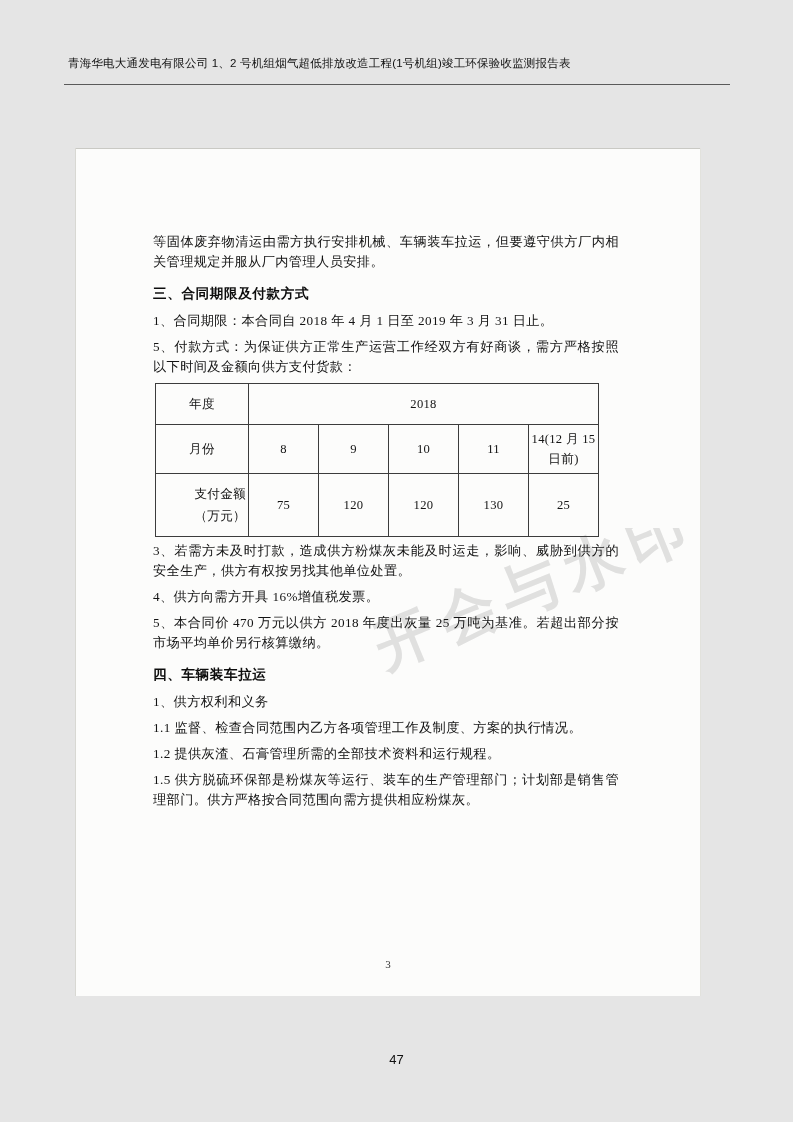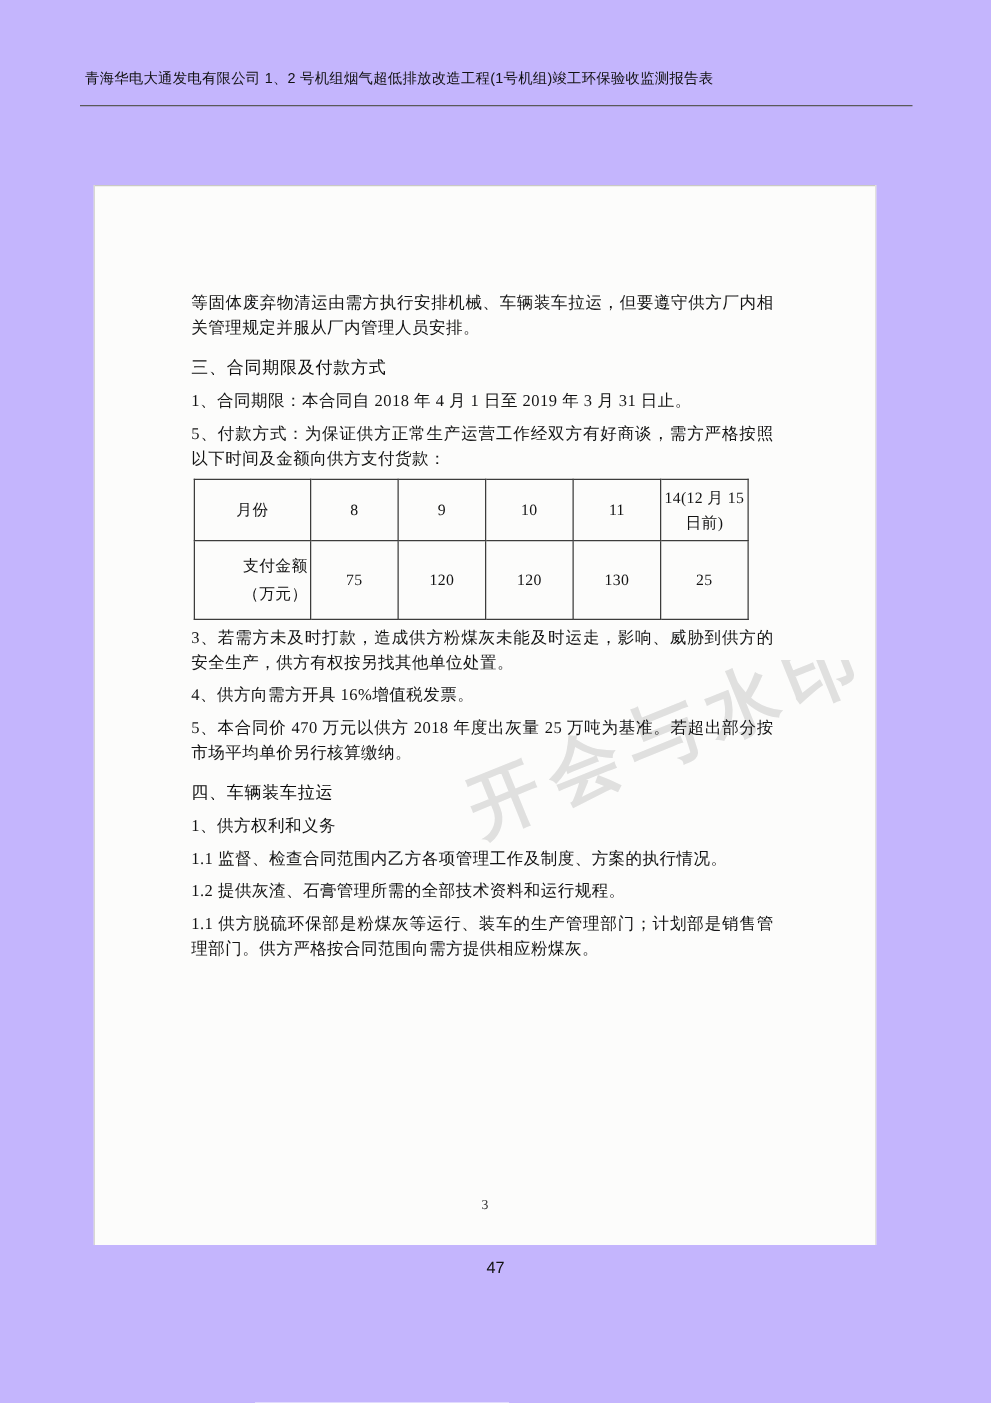--- a/index.html
+++ b/index.html
@@ -11,21 +11,21 @@
     width: 793px;
     height: 1122px;
     font-family: "Liberation Serif", "DejaVu Serif", serif;
     color: #1a1a1a;
     position: relative;
     overflow: hidden;
   }
   .page {
     position: absolute;
     inset: 0;
-    background: #c4b5fd;
+    background: #e5e5e5;
   }
 
   
   .doc-header {
     position: absolute;
     left: 68px;
     top: 55px;
     width: 660px;
     font-size: 11.5px;
     line-height: 1.4;
@@ -90,21 +90,21 @@
     font-size: 13.2px;
     line-height: 20px;
     letter-spacing: 0.4px;
     text-align: justify;
     color: #131313;
   }
   p.heading {
     margin: 2px 0 2px 0;
     font-size: 13.6px;
     line-height: 31px;
-    font-weight: normal;
+    font-weight: bold;
     letter-spacing: 0.6px;
     color: #0d0d0d;
   }
 
   
   table.pay-table {
     border-collapse: collapse;
     width: 444px;
     margin: 6px 0 4px 2px;
     table-layout: fixed;
@@ -142,21 +142,21 @@
     left: 0;
     top: 810px;
     width: 626px;
     text-align: center;
     font-size: 11px;
     color: #333;
   }
   .outer-page-num {
     position: absolute;
     left: 0;
-    top: 1006px;
+    top: 1052px;
     width: 793px;
     text-align: center;
     font-size: 13px;
     color: #111;
     font-family: "Liberation Sans", "DejaVu Sans", sans-serif;
   }
 
   
   .watermark {
     position: absolute;
@@ -202,20 +202,24 @@
       <p class="para">等固体废弃物清运由需方执行安排机械、车辆装车拉运，但要遵守供方厂内相关管理规定并服从厂内管理人员安排。</p>
 
       <p class="heading">三、合同期限及付款方式</p>
 
       <p class="para">1、合同期限：本合同自 2018 年 4 月 1 日至 2019 年 3 月 31 日止。</p>
 
       <p class="para">5、付款方式：为保证供方正常生产运营工作经双方有好商谈，需方严格按照以下时间及金额向供方支付货款：</p>
 
       <table class="pay-table">
         <tbody>
+          <tr class="row-year">
+            <td class="label">年度</td>
+            <td colspan="5">2018</td>
+          </tr>
           <tr class="row-month">
             <td class="label">月份</td>
             <td>8</td>
             <td>9</td>
             <td>10</td>
             <td>11</td>
             <td class="small-cell">14(12 月 15 日前)</td>
           </tr>
           <tr class="row-amount">
             <td class="label">
@@ -233,21 +237,21 @@
 
       <p class="para">3、若需方未及时打款，造成供方粉煤灰未能及时运走，影响、威胁到供方的安全生产，供方有权按另找其他单位处置。</p>
       <p class="para">4、供方向需方开具 16%增值税发票。</p>
       <p class="para">5、本合同价 470 万元以供方 2018 年度出灰量 25 万吨为基准。若超出部分按市场平均单价另行核算缴纳。</p>
 
       <p class="heading">四、车辆装车拉运</p>
 
       <p class="para">1、供方权利和义务</p>
       <p class="para">1.1 监督、检查合同范围内乙方各项管理工作及制度、方案的执行情况。</p>
       <p class="para">1.2 提供灰渣、石膏管理所需的全部技术资料和运行规程。</p>
-      <p class="para">1.1 供方脱硫环保部是粉煤灰等运行、装车的生产管理部门；计划部是销售管理部门。供方严格按合同范围向需方提供相应粉煤灰。</p>
+      <p class="para">1.5 供方脱硫环保部是粉煤灰等运行、装车的生产管理部门；计划部是销售管理部门。供方严格按合同范围向需方提供相应粉煤灰。</p>
 
     </div>
 
     <div class="inner-page-num">3</div>
   </div>
 
   <div class="outer-page-num">47</div>
 
 </div>
 

